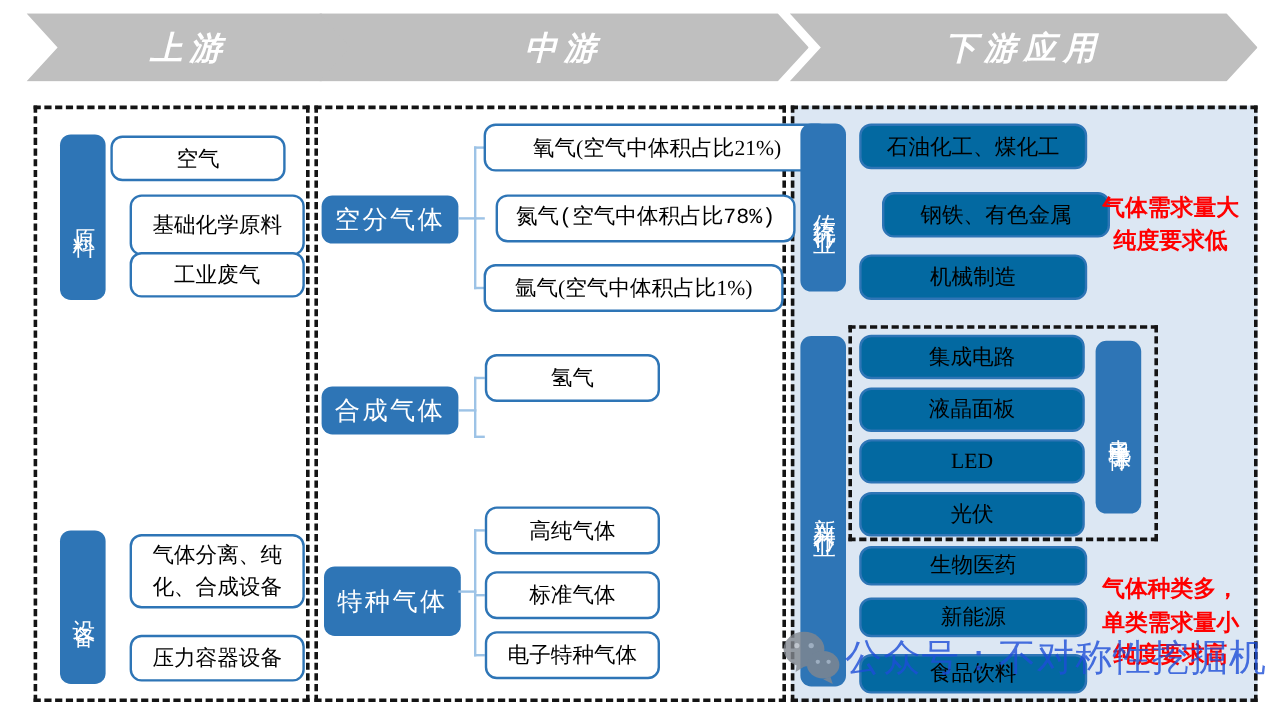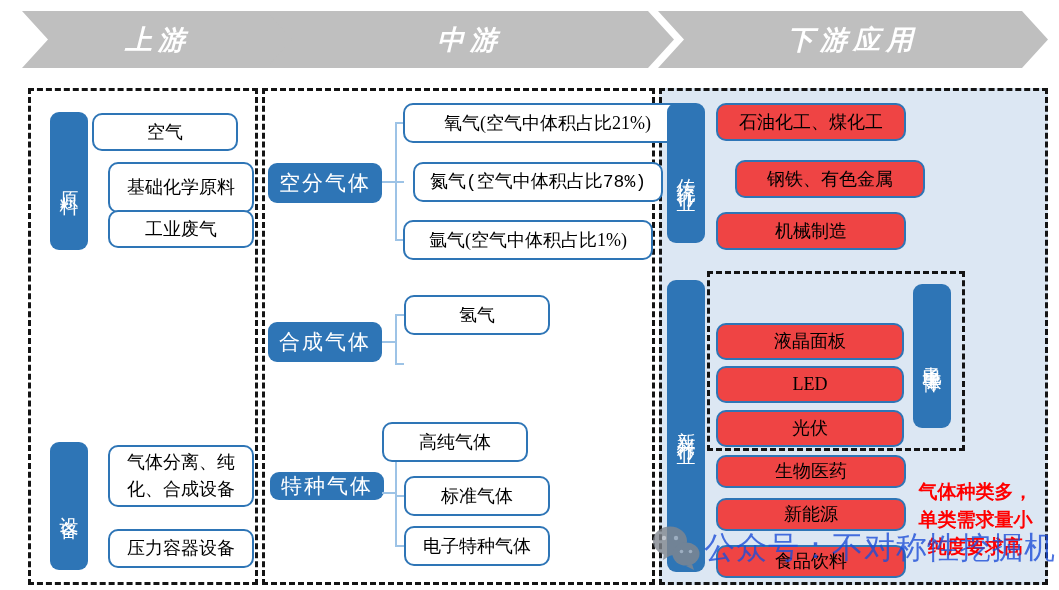--- a/index.html
+++ b/index.html
@@ -25,21 +25,21 @@
     display:flex;align-items:center;justify-content:center;text-align:center;
   }
   .vtext{writing-mode:vertical-rl;text-orientation:upright;letter-spacing:5px;font-size:19px;}
   .hlabel{font-size:21px;letter-spacing:2px;}
   
   .item{
     background:#ffffff;border:2px solid #2e75b6;border-radius:10px;
     display:flex;align-items:center;justify-content:center;text-align:center;
     font-size:18px;line-height:1.5;padding:1px 5px;
   }
-  .item.lblue{background:#ef4444;}
+  .item.lblue{background:#0369a1;}
   
   .conn{background:#9dc3e6;}
   
   .subgroup{border:3px dashed #141414;background:transparent;}
   
   .rednote{
     color:#ff0000;font-weight:bold;font-size:19px;line-height:1.45;text-align:center;
     white-space:pre-line;font-family:"Liberation Sans","DejaVu Sans",sans-serif;
   }
   
@@ -91,41 +91,44 @@
   <div class="abs item" style="left:413px;top:162px;width:250px;height:40px;font-family:Liberation Mono, monospace;">氮气(空气中体积占比78%)</div>
   <div class="abs item" style="left:403px;top:220px;width:250px;height:40px;">氩气(空气中体积占比1%)</div>
 
   <div class="abs bluebox hlabel" style="left:268px;top:322px;width:114px;height:40px;">合成气体</div>
   <div class="abs conn" style="left:382px;top:341px;width:15px;height:2px;"></div>
   <div class="abs conn" style="left:395px;top:314px;width:2px;height:51px;"></div>
   <div class="abs conn" style="left:395px;top:314px;width:9px;height:2px;"></div>
   <div class="abs conn" style="left:395px;top:363px;width:9px;height:2px;"></div>
   <div class="abs item" style="left:404px;top:295px;width:146px;height:40px;">氢气</div>
 
-  <div class="abs bluebox hlabel" style="left:270px;top:472px;width:114px;height:28px;">特种气体</div>
+  <div class="abs bluebox hlabel" style="left:270px;top:472px;width:114px;height:58px;">特种气体</div>
   <div class="abs conn" style="left:382px;top:492px;width:15px;height:2px;"></div>
   <div class="abs conn" style="left:395px;top:441px;width:2px;height:106px;"></div>
   <div class="abs conn" style="left:395px;top:441px;width:9px;height:2px;"></div>
   <div class="abs conn" style="left:395px;top:495px;width:9px;height:2px;"></div>
   <div class="abs conn" style="left:395px;top:545px;width:9px;height:2px;"></div>
-  <div class="abs item" style="left:382px;top:422px;width:146px;height:40px;">高纯气体</div>
+  <div class="abs item" style="left:404px;top:422px;width:146px;height:40px;">高纯气体</div>
   <div class="abs item" style="left:404px;top:476px;width:146px;height:40px;">标准气体</div>
   <div class="abs item" style="left:404px;top:526px;width:146px;height:40px;">电子特种气体</div>
 
   <div class="abs bluebox" style="left:667px;top:103px;width:38px;height:140px;">
     <span class="vtext">传统行业</span>
   </div>
   <div class="abs item lblue" style="left:716px;top:103px;width:190px;height:38px;">石油化工、煤化工</div>
   <div class="abs item lblue" style="left:716px;top:160px;width:190px;height:38px;margin-left:19px;">钢铁、有色金属</div>
   <div class="abs item lblue" style="left:716px;top:212px;width:190px;height:38px;">机械制造</div>
+  <div class="abs rednote" style="left:903px;top:160px;width:145px;">气体需求量大
+纯度要求低</div>
 
   <div class="abs bluebox" style="left:667px;top:280px;width:38px;height:292px;">
     <span class="vtext">新兴行业</span>
   </div>
   <div class="abs subgroup" style="left:707px;top:271px;width:258px;height:180px;"></div>
+  <div class="abs item lblue" style="left:716px;top:279px;width:188px;height:37px;">集成电路</div>
   <div class="abs item lblue" style="left:716px;top:323px;width:188px;height:37px;">液晶面板</div>
   <div class="abs item lblue" style="left:716px;top:366px;width:188px;height:37px;">LED</div>
   <div class="abs item lblue" style="left:716px;top:410px;width:188px;height:37px;">光伏</div>
   <div class="abs bluebox" style="left:913px;top:284px;width:38px;height:144px;">
     <span class="vtext" style="letter-spacing:2px;">电子半导体</span>
   </div>
   <div class="abs item lblue" style="left:716px;top:455px;width:190px;height:33px;">生物医药</div>
   <div class="abs item lblue" style="left:716px;top:498px;width:190px;height:33px;">新能源</div>
   <div class="abs item lblue" style="left:716px;top:545px;width:190px;height:33px;">食品饮料</div>
   <div class="abs rednote" style="left:903px;top:478px;width:145px;">气体种类多，

